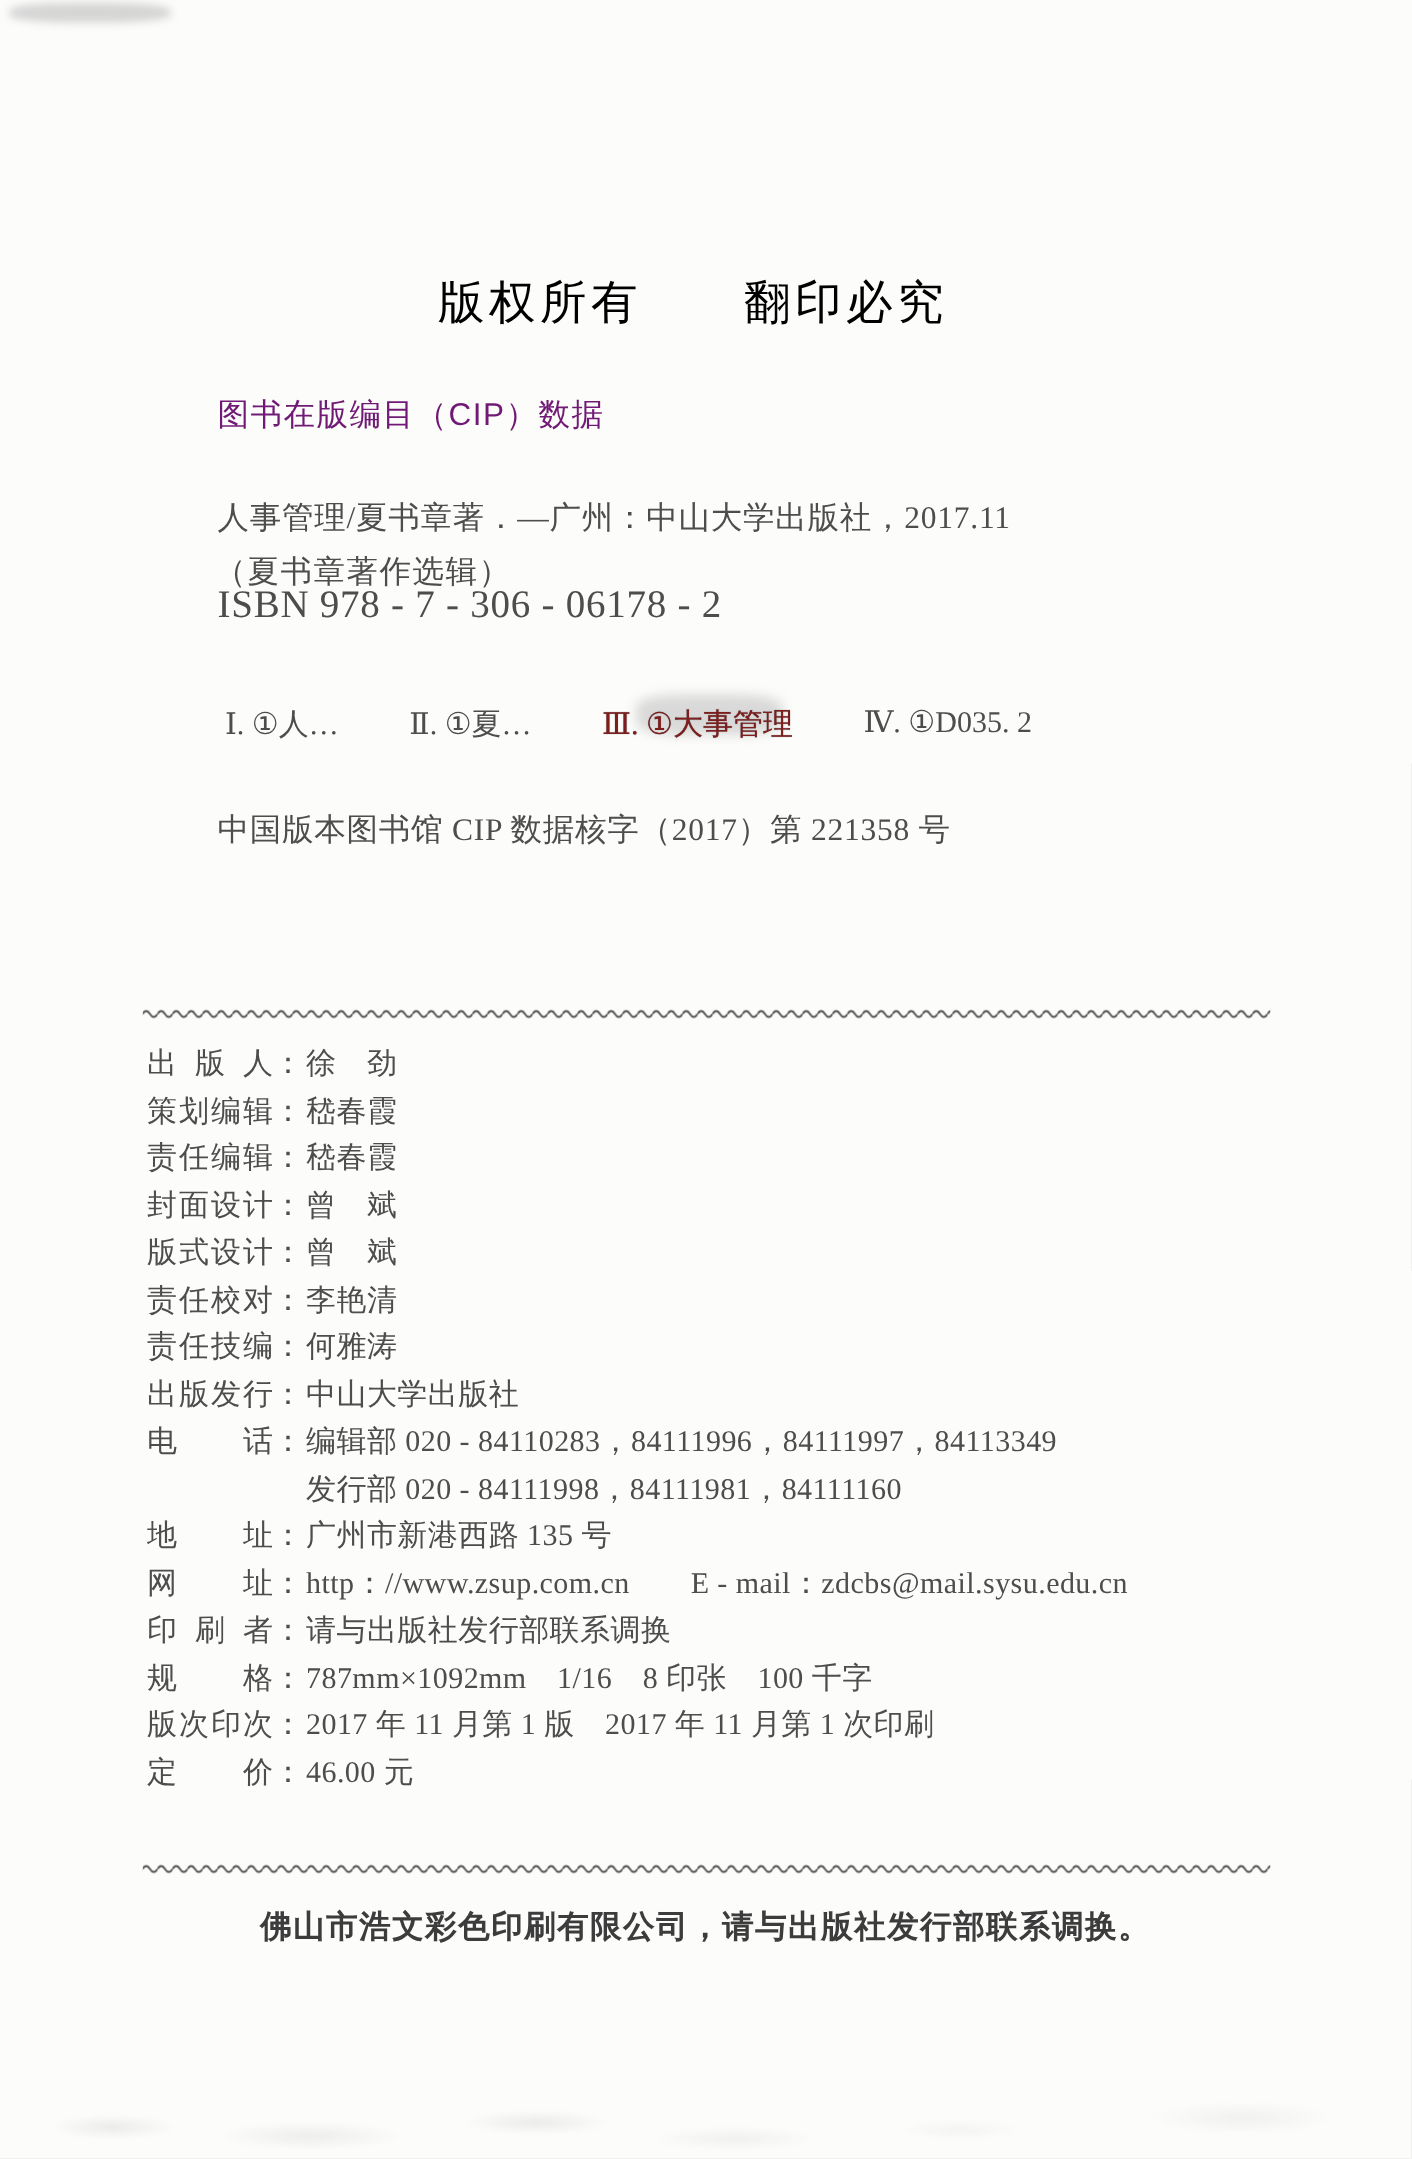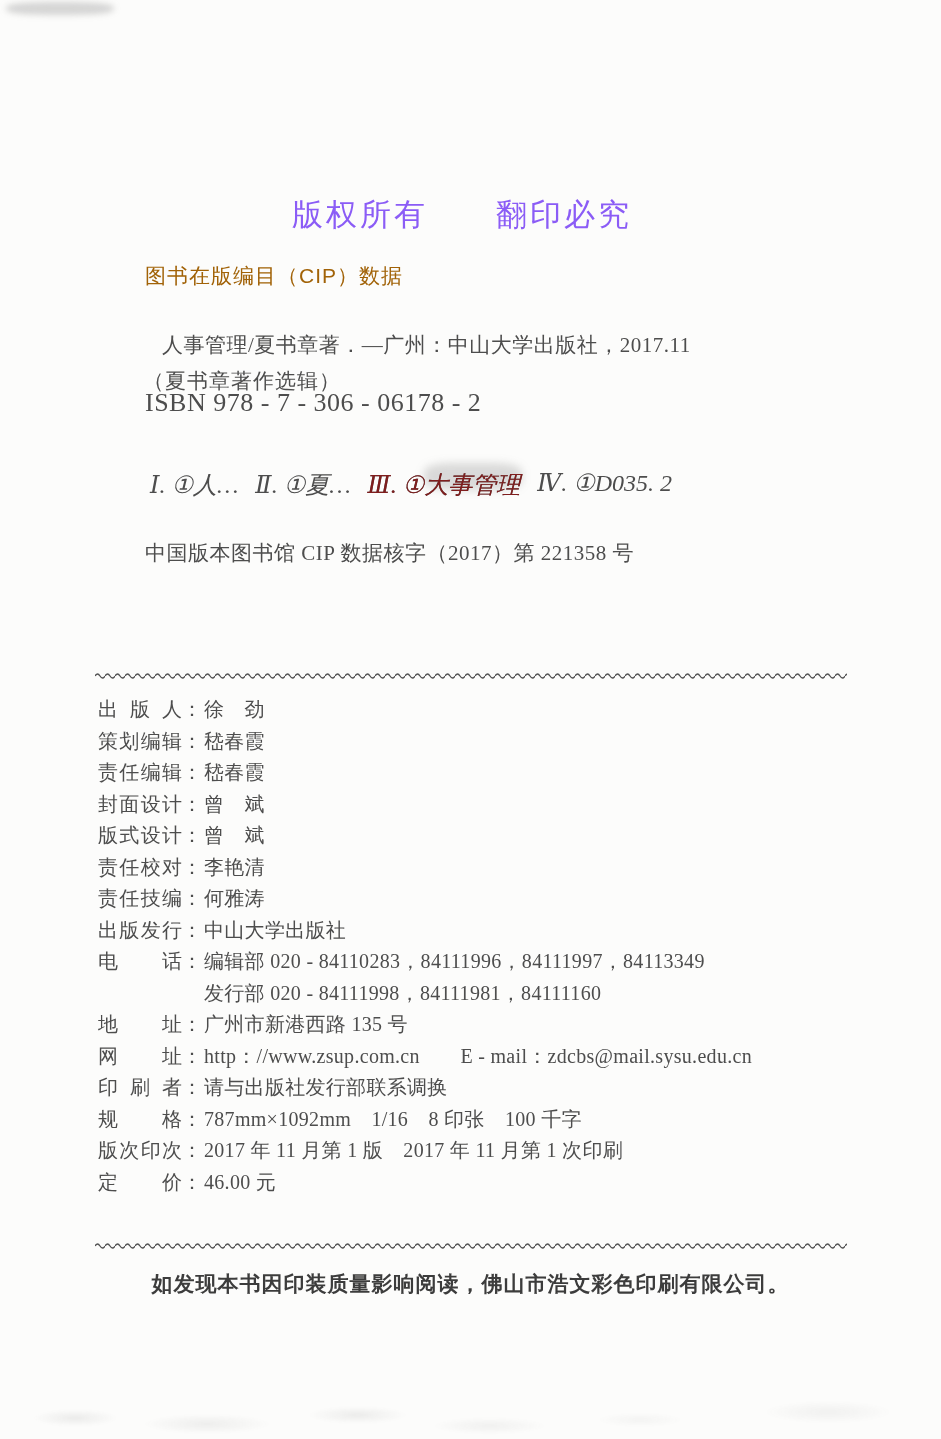--- a/index.html
+++ b/index.html
@@ -29,41 +29,40 @@
       radial-gradient(ellipse 90px 14px at 22% 75%, rgba(90,90,90,0.09), transparent 70%),
       radial-gradient(ellipse 70px 12px at 38% 60%, rgba(90,90,90,0.10), transparent 70%),
       radial-gradient(ellipse 80px 12px at 52% 78%, rgba(90,90,90,0.07), transparent 70%),
       radial-gradient(ellipse 60px 10px at 68% 68%, rgba(90,90,90,0.05), transparent 70%),
       radial-gradient(ellipse 90px 16px at 88% 55%, rgba(90,90,90,0.07), transparent 70%);
     filter:blur(1px);
   }
 
   
   .copyright-motto {
-    position:absolute; left:0; top:194px; width:924px;
+    position:absolute; left:0; top:181px; width:924px;
     text-align:center;
     font-size:31px; letter-spacing:3px;
-    color:#8b5cf6; font-weight:400;
+    color:#000000; font-weight:400;
   }
 
   
   .cip-heading {
     position:absolute; left:145px; top:262px;
     font-family:"Liberation Sans","DejaVu Sans",sans-serif;
-    font-size:21px; font-weight:500; color:#a16207;
+    font-size:21px; font-weight:500; color:#701a75;
     letter-spacing:1px;
   }
-  .cip-line1 { position:absolute; left:162px; top:331px; font-size:21px; letter-spacing:0.5px; }
+  .cip-line1 { position:absolute; left:145px; top:331px; font-size:21px; letter-spacing:0.5px; }
   .cip-line2 { position:absolute; left:143px; top:367px; font-size:21px; letter-spacing:1px; }
   .cip-isbn  { position:absolute; left:145px; top:388px; font-size:26px; letter-spacing:0.5px; }
   .cip-class {
     position:absolute; left:150px; top:469px;
-    display:flex; gap:17px;
-    font-size:24px;
-    font-style:italic;
+    display:flex; gap:47px;
+    font-size:20px;
   }
   .cip-class .cls-iii { color:#7f1d1d; text-shadow:0 0 0.6px #555; }
   .cip-record { position:absolute; left:145px; top:539px; font-size:21px; letter-spacing:0.5px; }
 
   
   .divider { position:absolute; left:95px; width:752px; height:10px; }
   .divider-1 { top:671px; }
   .divider-2 { top:1241px; }
 
   
@@ -144,15 +143,15 @@
 
   <svg class="divider divider-2" xmlns="http://www.w3.org/2000/svg">
     <defs>
       <pattern id="wave2" x="0" y="0" width="10" height="10" patternUnits="userSpaceOnUse">
         <path d="M0 5 Q 2.5 1 5 5 Q 7.5 9 10 5" fill="none" stroke="#515151" stroke-width="1.3"></path>
       </pattern>
     </defs>
     <rect width="752" height="10" fill="url(#wave2)"></rect>
   </svg>
 
-  <div class="bottom-notice">如发现本书因印装质量影响阅读，佛山市浩文彩色印刷有限公司。</div>
+  <div class="bottom-notice">佛山市浩文彩色印刷有限公司，请与出版社发行部联系调换。</div>
 
 </div>
 
 </body></html>

